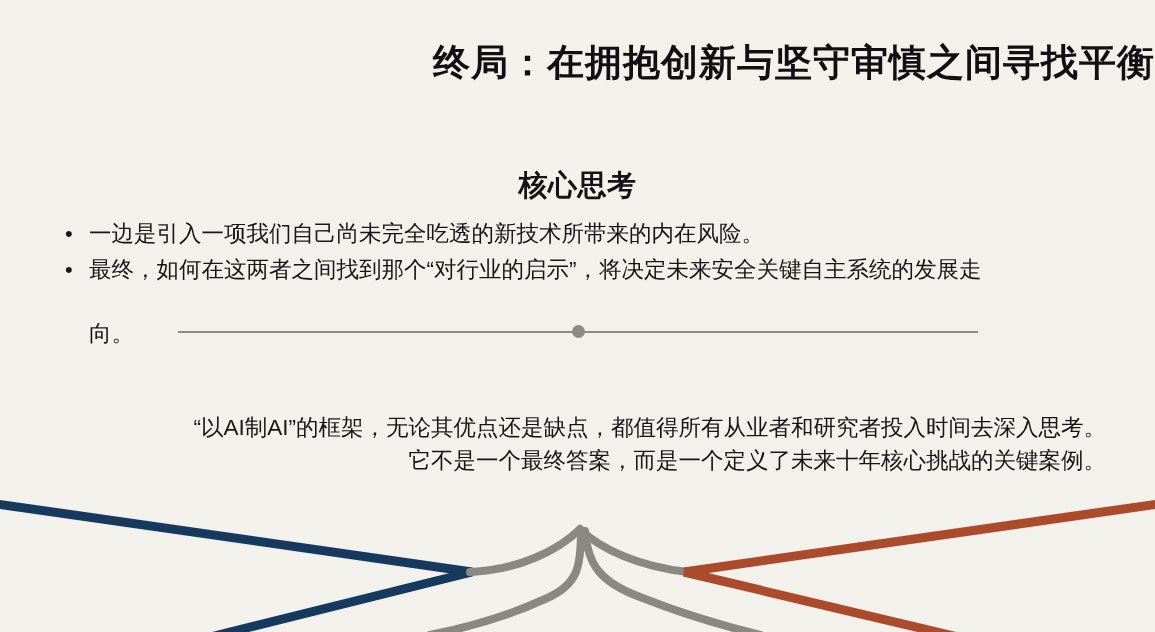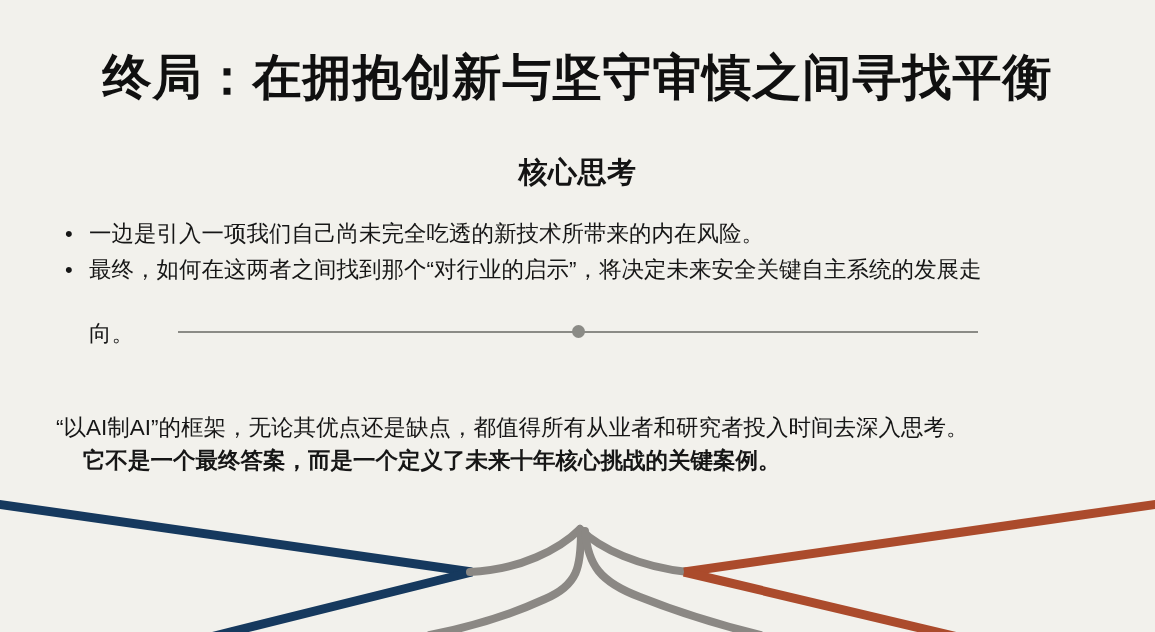--- a/index.html
+++ b/index.html
@@ -19,38 +19,38 @@
     position: relative;
     width: 1155px;
     height: 632px;
     background: #f2f1ec;
   }
   .slide-title {
     position: absolute;
     top: 16px;
     left: 0;
     width: 1155px;
-    text-align: center;
-    font-size: 49px;
+    text-align: right;
+    font-size: 37px;
     font-weight: bold;
     letter-spacing: 1px;
     color: #101010;
     line-height: 1.18;
     white-space: nowrap;
   }
   .section-head {
     text-align: center;
     font-size: 29px;
     font-weight: bold;
     color: #141414;
     letter-spacing: 0.5px;
   }
   #section-core-head {
     position: absolute;
-    top: 129px;
+    top: 142px;
     left: 0;
     width: 1155px;
   }
   .bullet-list {
     position: absolute;
     top: 186px;
     left: 56px;
     width: 1055px;
     margin: 0;
     padding: 0;
@@ -114,24 +114,24 @@
     position: absolute;
     top: 411px;
     left: 56px;
     width: 1050px;
     font-size: 22.5px;
     line-height: 1.48;
     color: #161616;
   }
   .body-paragraph .p-line {
     display: block;
+    text-align: right;
   }
   .body-paragraph .p-line.indent2 {
     padding-left: 27px;
-    font-weight: bold;
   }
   .decor {
     position: absolute;
     left: 0;
     bottom: 0;
     width: 1155px;
     height: 145px;
     pointer-events: none;
   }
 </style>

